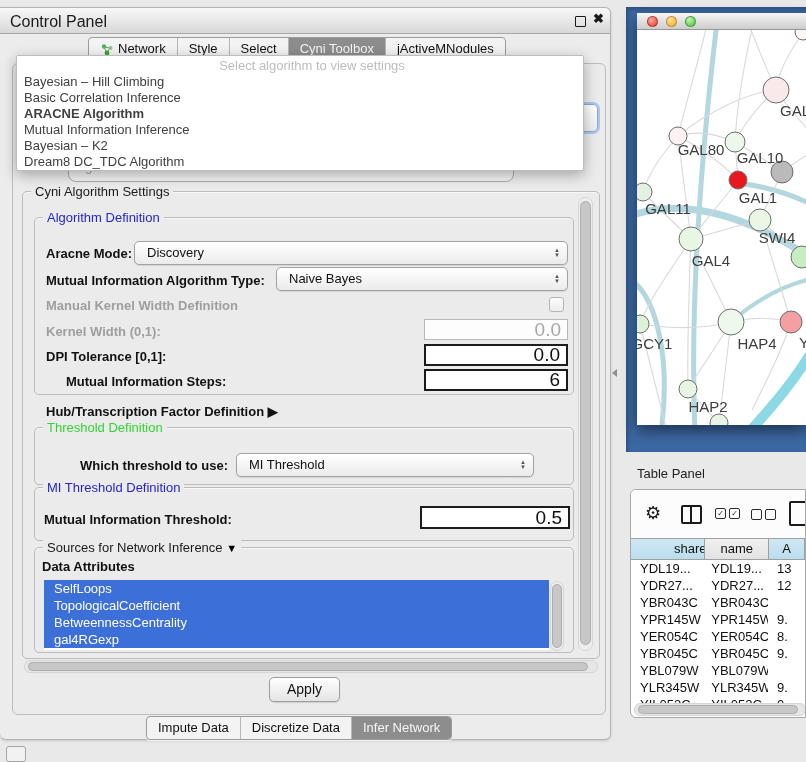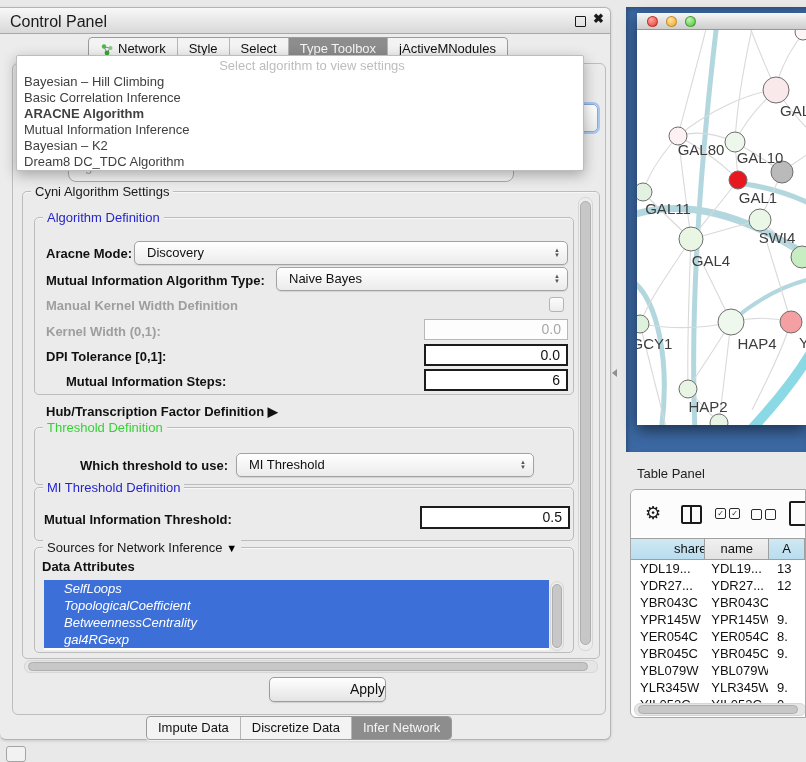--- a/index.html
+++ b/index.html
@@ -31,38 +31,38 @@
   #algo-popup .item{font-size:13px;height:16px;line-height:16px;padding-left:7px;color:#404040;white-space:nowrap;}
 
   .groupbox{position:absolute;border:1px solid #bcbcbc;border-radius:5px;box-shadow:inset 0 1px 0 rgba(255,255,255,.6);}
   .groupbox>.legend{position:absolute;top:-8px;left:8px;background:#ebebeb;padding:0 4px;font-size:13px;color:#1a1a1a;white-space:nowrap;}
   .legend.blue{color:#2525cc;}
   .legend.green{color:#34d334;}
 
   .combo{position:absolute;border:1px solid #a2a2a2;border-radius:5px;background:linear-gradient(#ffffff,#ebebeb);font-size:13px;line-height:22px;padding-left:12px;color:#111;box-shadow:0 1px 1px rgba(0,0,0,.1);}
   .stepper{position:absolute;right:7px;top:50%;transform:translateY(-50%);color:#555;font-size:6px;line-height:5px;text-align:center;}
 
-  .field{position:absolute;background:#fff;font-size:14px;text-align:right;padding-right:6px;color:#111;}
+  .field{position:absolute;background:#fff;font-size:19px;text-align:right;padding-right:6px;color:#111;}
   .field.active{border:2px solid #1c1c1c;}
   .field.dis{border:1px solid #b8b8b8;color:#a8a8a8;background:#fdfdfd;}
 
   #manual-kernel-checkbox{position:absolute;left:549px;top:289px;width:13px;height:13px;border:1px solid #b5b5b5;border-radius:3px;background:linear-gradient(#fcfcfc,#ececec);}
 
   .tri{font-size:11px;color:#000;}
   #hub-arrow{font-size:13px;}
 
   #attr-list{position:absolute;left:44px;top:572px;width:505px;height:70px;background:#fff;overflow:hidden;}
-  #attr-list .litem{font-size:13px;height:17px;line-height:17px;padding-left:20px;white-space:nowrap;font-style:italic;}
+  #attr-list .litem{font-size:13px;height:17px;line-height:17px;padding-left:10px;white-space:nowrap;}
   #attr-list .litem.sel{background:#3c6fd8;color:#fff;}
 
   .scroll-v{position:absolute;background:#ededed;border:1px solid #d6d6d6;border-radius:7px;}
   .scroll-h{position:absolute;background:#e6e6e6;border:1px solid #d6d6d6;border-radius:6px;}
   .thumb{position:absolute;background:#c7c7c7;border:1px solid #aeaeae;border-radius:6px;}
 
-  #apply-button{position:absolute;left:269px;top:669px;width:69px;height:23px;border:1px solid #9d9d9d;border-radius:5px;background:linear-gradient(#ffffff,#e4e4e4);font-size:14px;text-align:right;line-height:22px;color:#111;box-shadow:0 1px 1px rgba(0,0,0,.12);padding-left:46px;}
+  #apply-button{position:absolute;left:269px;top:669px;width:69px;height:23px;border:1px solid #9d9d9d;border-radius:5px;background:linear-gradient(#ffffff,#e4e4e4);font-size:14px;text-align:center;line-height:22px;color:#111;box-shadow:0 1px 1px rgba(0,0,0,.12);}
 
   
   #network-frame{position:absolute;left:626px;top:7px;width:180px;height:445px;background:#3c69a4;box-shadow:inset 2px 2px 4px rgba(0,0,0,.25);}
   #network-window{position:absolute;left:11px;top:6px;width:169px;height:412px;background:#fff;box-shadow:0 6px 14px rgba(0,0,0,.5);}
   #nw-titlebar{position:absolute;left:0;top:0;width:100%;height:17px;background:linear-gradient(#f6f6f6,#cdcdcd);border-bottom:1px solid #979797;display:flex;align-items:center;gap:8px;padding-left:10px;box-sizing:border-box;}
   .tl{width:11px;height:11px;border-radius:50%;}
   .tl.red{background:radial-gradient(circle at 35% 30%,#ffa89f,#e73a2e);border:1px solid rgba(130,20,10,.55);box-sizing:border-box;}
   .tl.yellow{background:radial-gradient(circle at 35% 30%,#ffe2a2,#f0a921);border:1px solid rgba(150,100,5,.55);box-sizing:border-box;}
   .tl.green{background:radial-gradient(circle at 35% 30%,#c4f2b2,#49c436);border:1px solid rgba(30,110,20,.55);box-sizing:border-box;}
   #network-canvas{position:absolute;left:0;top:17px;width:169px;height:395px;overflow:hidden;background:#fff;}
@@ -111,21 +111,21 @@
           </svg>
           <span>Network</span>
         </div>
         <div class="tab">
           <span>Style</span>
         </div>
         <div class="tab">
           <span>Select</span>
         </div>
         <div class="tab sel">
-          <span>Type Toolbox</span>
+          <span>Cyni Toolbox</span>
         </div>
         <div class="tab">
           <span>jActiveMNodules</span>
         </div>
       </div>
 
     <div id="content-panel"></div>
 
     <div id="network-selector">
       <span>galFiltered.sif default node</span>

